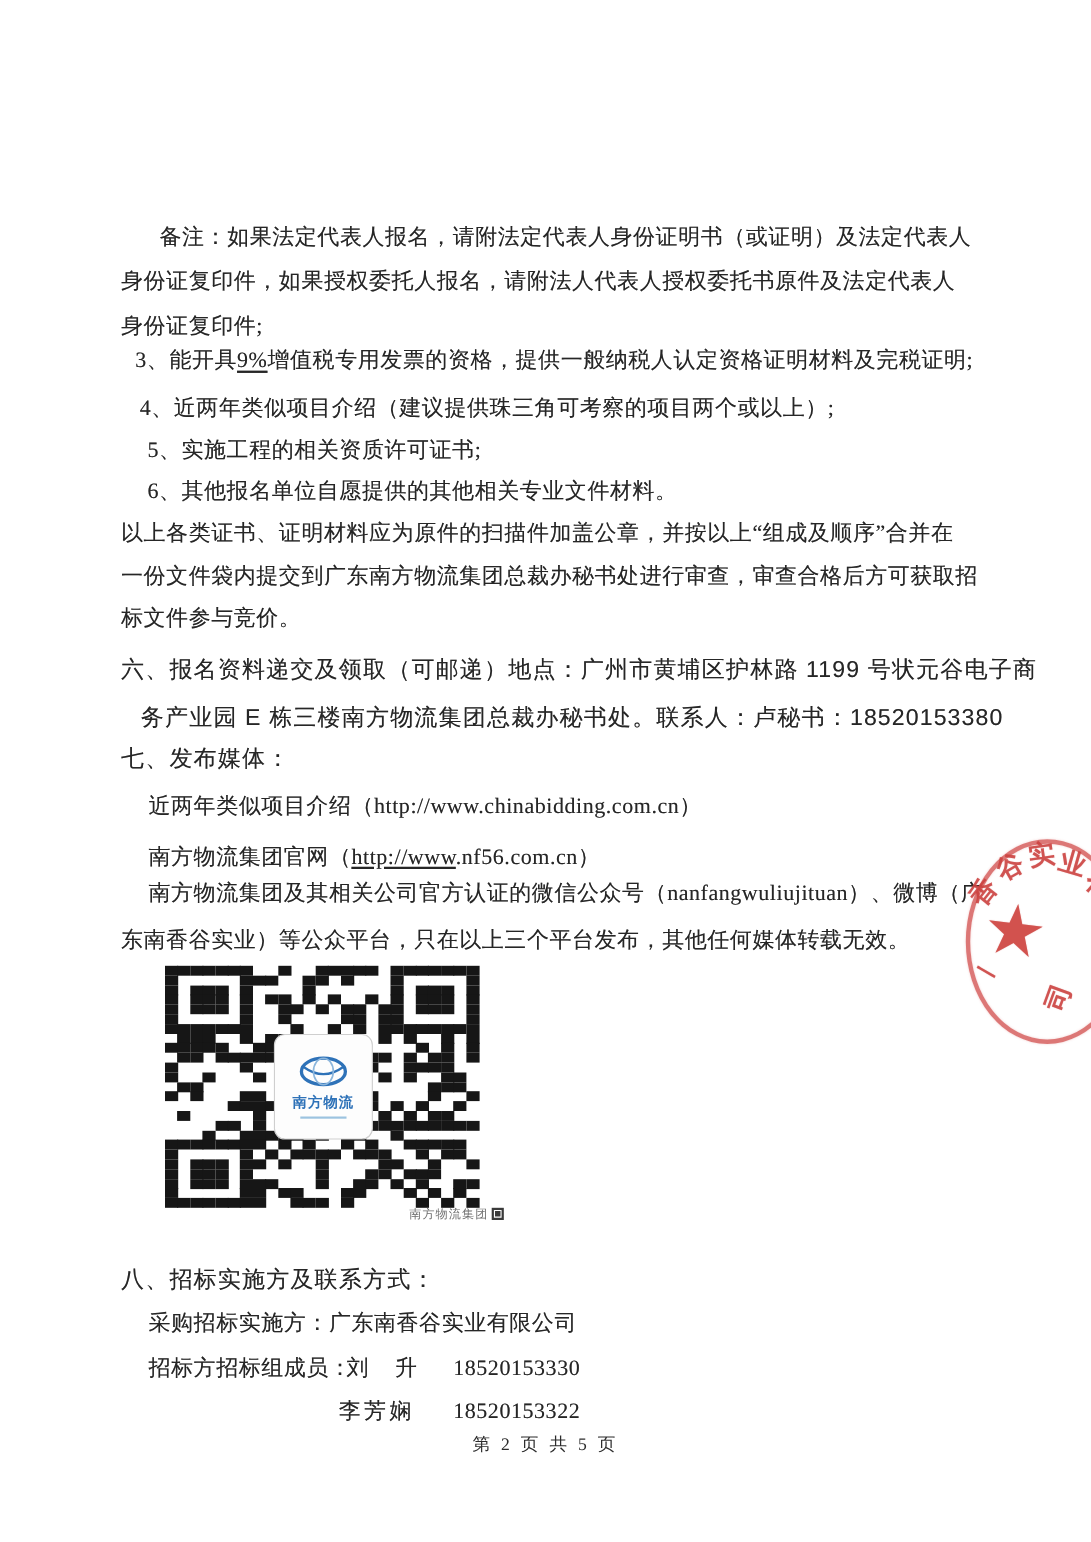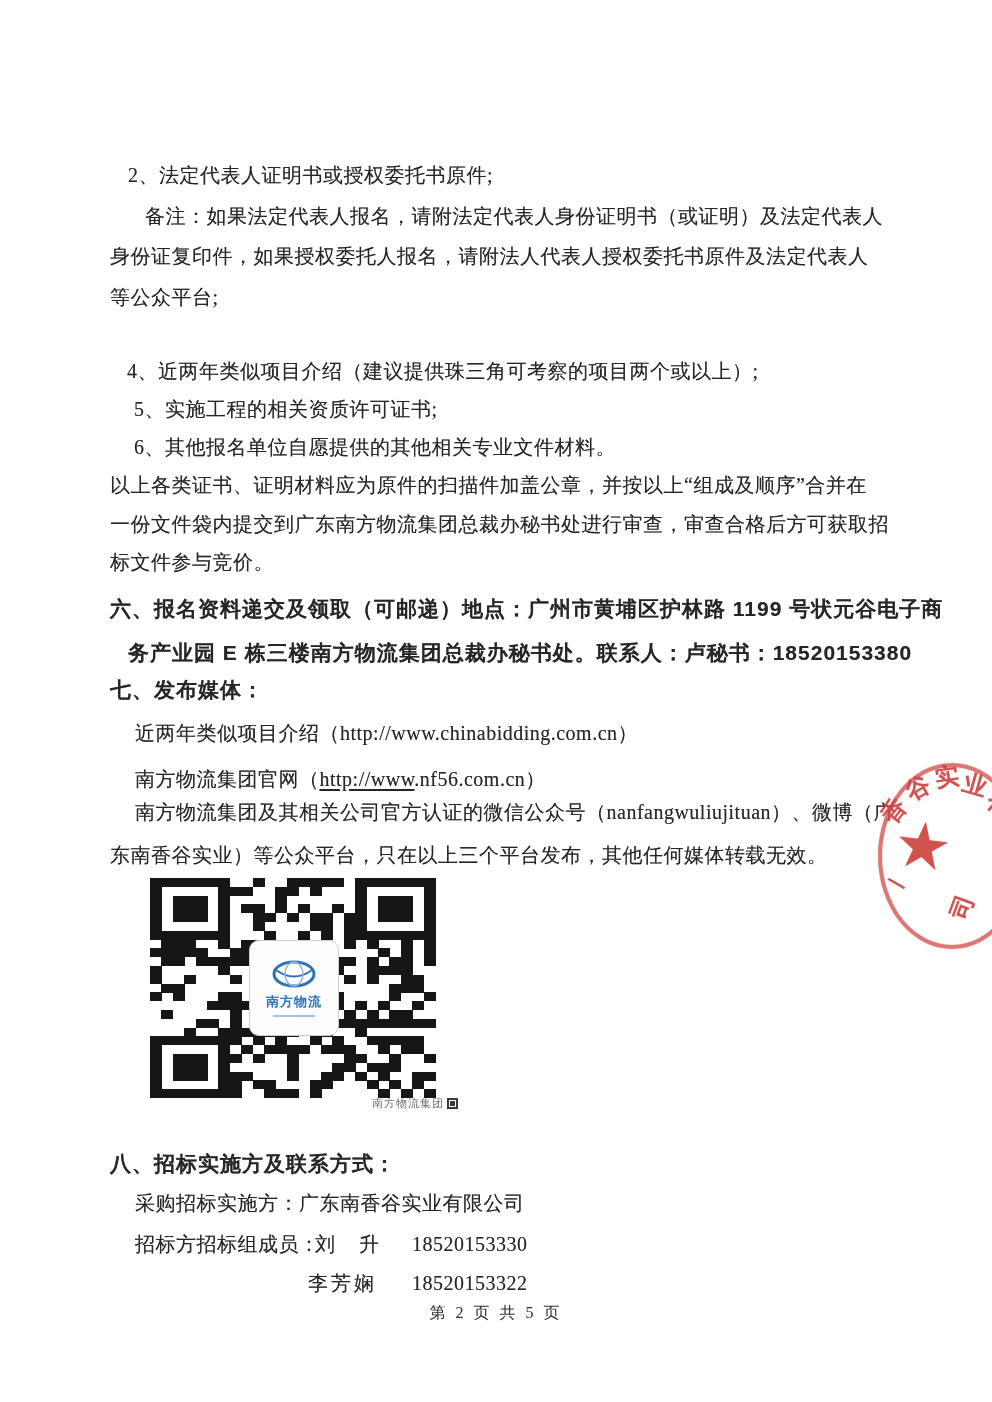--- a/index.html
+++ b/index.html
@@ -15,21 +15,21 @@
   .line{
     position:absolute;
     white-space:nowrap;
     font-size:20px;
     line-height:26px;
     letter-spacing:0.5px;
     text-shadow:0 0 0.5px rgba(40,40,40,.45);
   }
   .bold{
     font-family:"Liberation Sans","DejaVu Sans",sans-serif;
-    font-weight:700;
+    font-weight:400;
     font-size:21px;
     letter-spacing:1px;
   }
   .u{ text-decoration:underline; text-underline-offset:3px; }
   .footer-line{
     position:absolute;
     left:0; right:0; top:1303px;
     text-align:center;
     font-size:16px;
     letter-spacing:3px;
@@ -102,26 +102,26 @@
   .sc-3{ left:85px; top:6px;   transform:rotate(16deg); }
   .sc-partial{ left:109px; top:26px; transform:rotate(42deg); }
   .sc-bottom{ left:72px; top:128px; transform:rotate(-70deg); }
   .sc-dash{ left:8px; top:108px; font-size:20px; transform:rotate(30deg); }
 </style>
 </head>
 <body>
 
 <div class="page">
 
-  <div class="line" style="left:128px; top:162px;">2、法定代表人证明书或授权委托书原件;</div>
 
   <div class="line" style="left:145px; top:203px;">备注：如果法定代表人报名，请附法定代表人身份证明书（或证明）及法定代表人</div>
   <div class="line" style="left:110px; top:243px;">身份证复印件，如果授权委托人报名，请附法人代表人授权委托书原件及法定代表人</div>
-  <div class="line" style="left:110px; top:284px;">等公众平台;</div>
-
+  <div class="line" style="left:110px; top:284px;">身份证复印件;</div>
+
+  <div class="line" style="left:123px; top:315px;"><span>3、能开具</span><span class="u">9%</span><span>增值税专用发票的资格，提供一般纳税人认定资格证明材料及完税证明;</span></div>
 
   <div class="line" style="left:127px; top:358px;">4、近两年类似项目介绍（建议提供珠三角可考察的项目两个或以上）;</div>
   <div class="line" style="left:134px; top:396px;">5、实施工程的相关资质许可证书;</div>
   <div class="line" style="left:134px; top:434px;">6、其他报名单位自愿提供的其他相关专业文件材料。</div>
 
   <div class="line" style="left:110px; top:511px;">一份文件袋内提交到广东南方物流集团总裁办秘书处进行审查，审查合格后方可获取招</div>
   <div class="line" style="left:110px; top:472px;">以上各类证书、证明材料应为原件的扫描件加盖公章，并按以上“组成及顺序”合并在</div>
   <div class="line" style="left:110px; top:549px;">标文件参与竞价。</div>
 
   <div class="line bold" style="left:110px; top:596px;">六、报名资料递交及领取（可邮递）地点：广州市黄埔区护林路 1199 号状元谷电子商</div>

